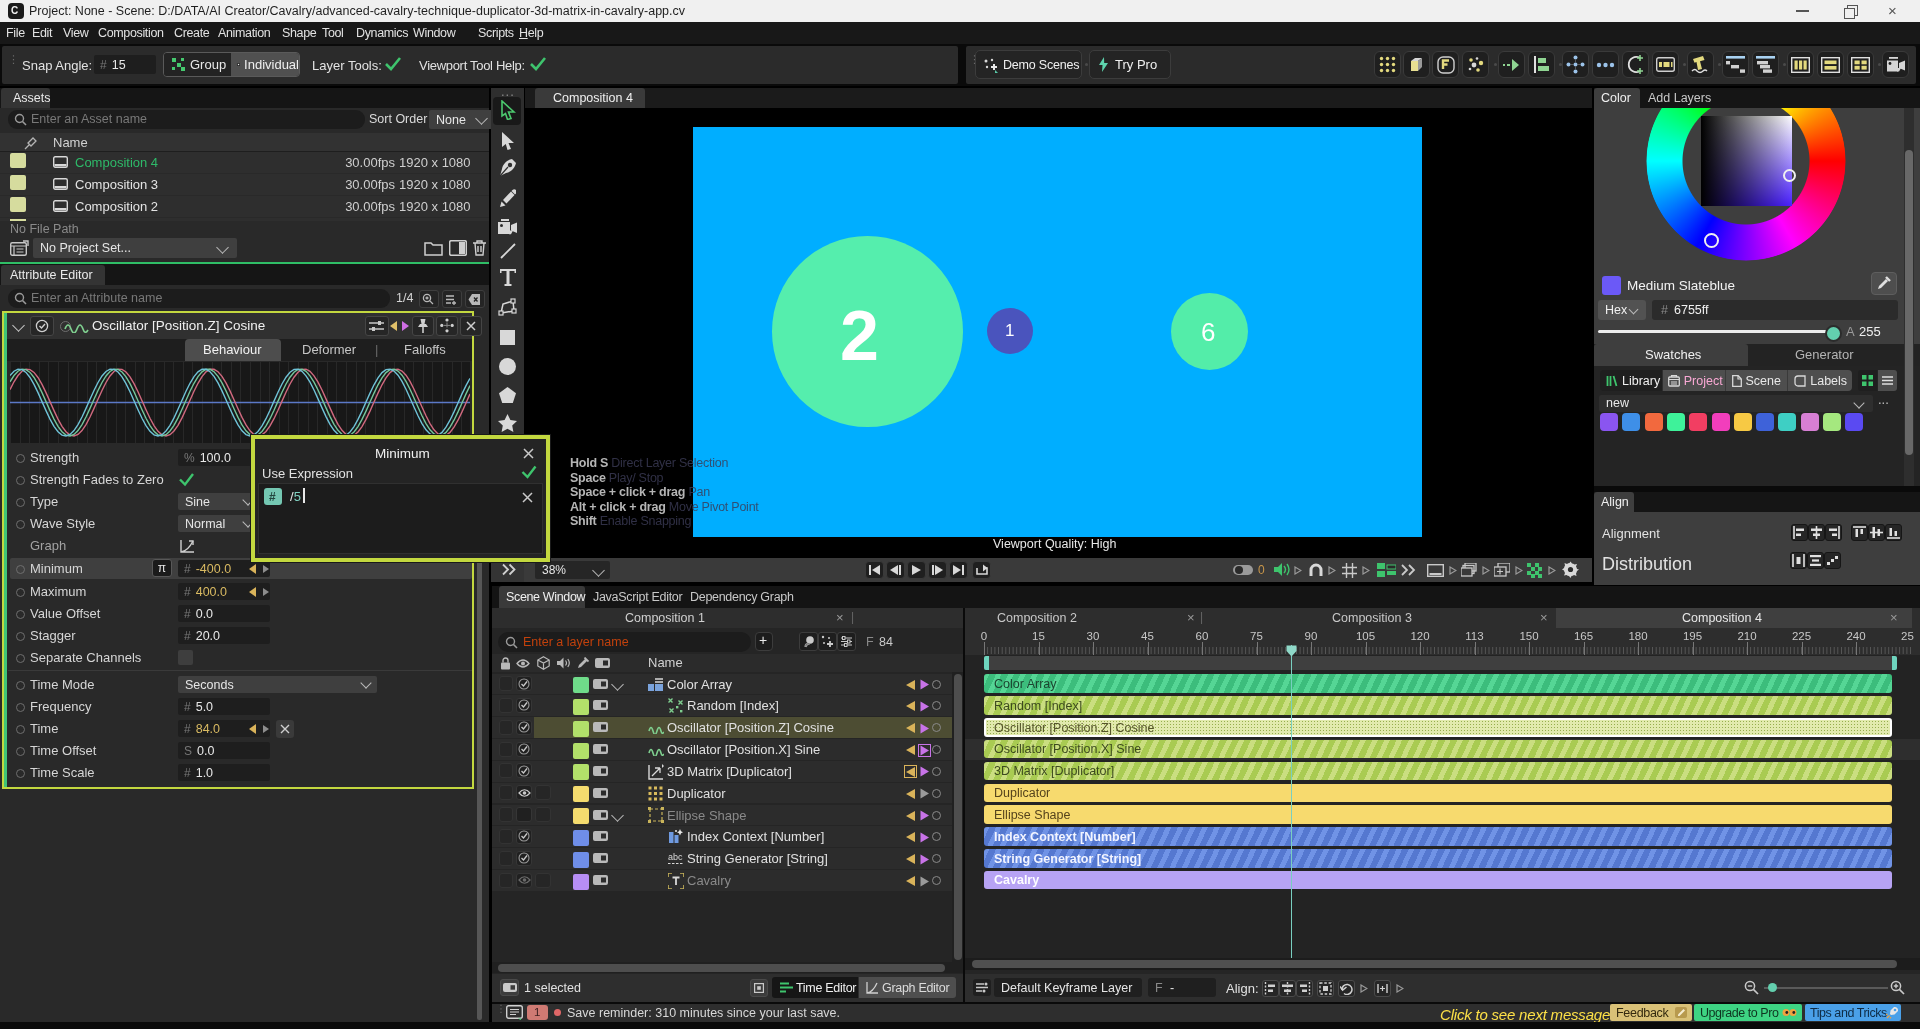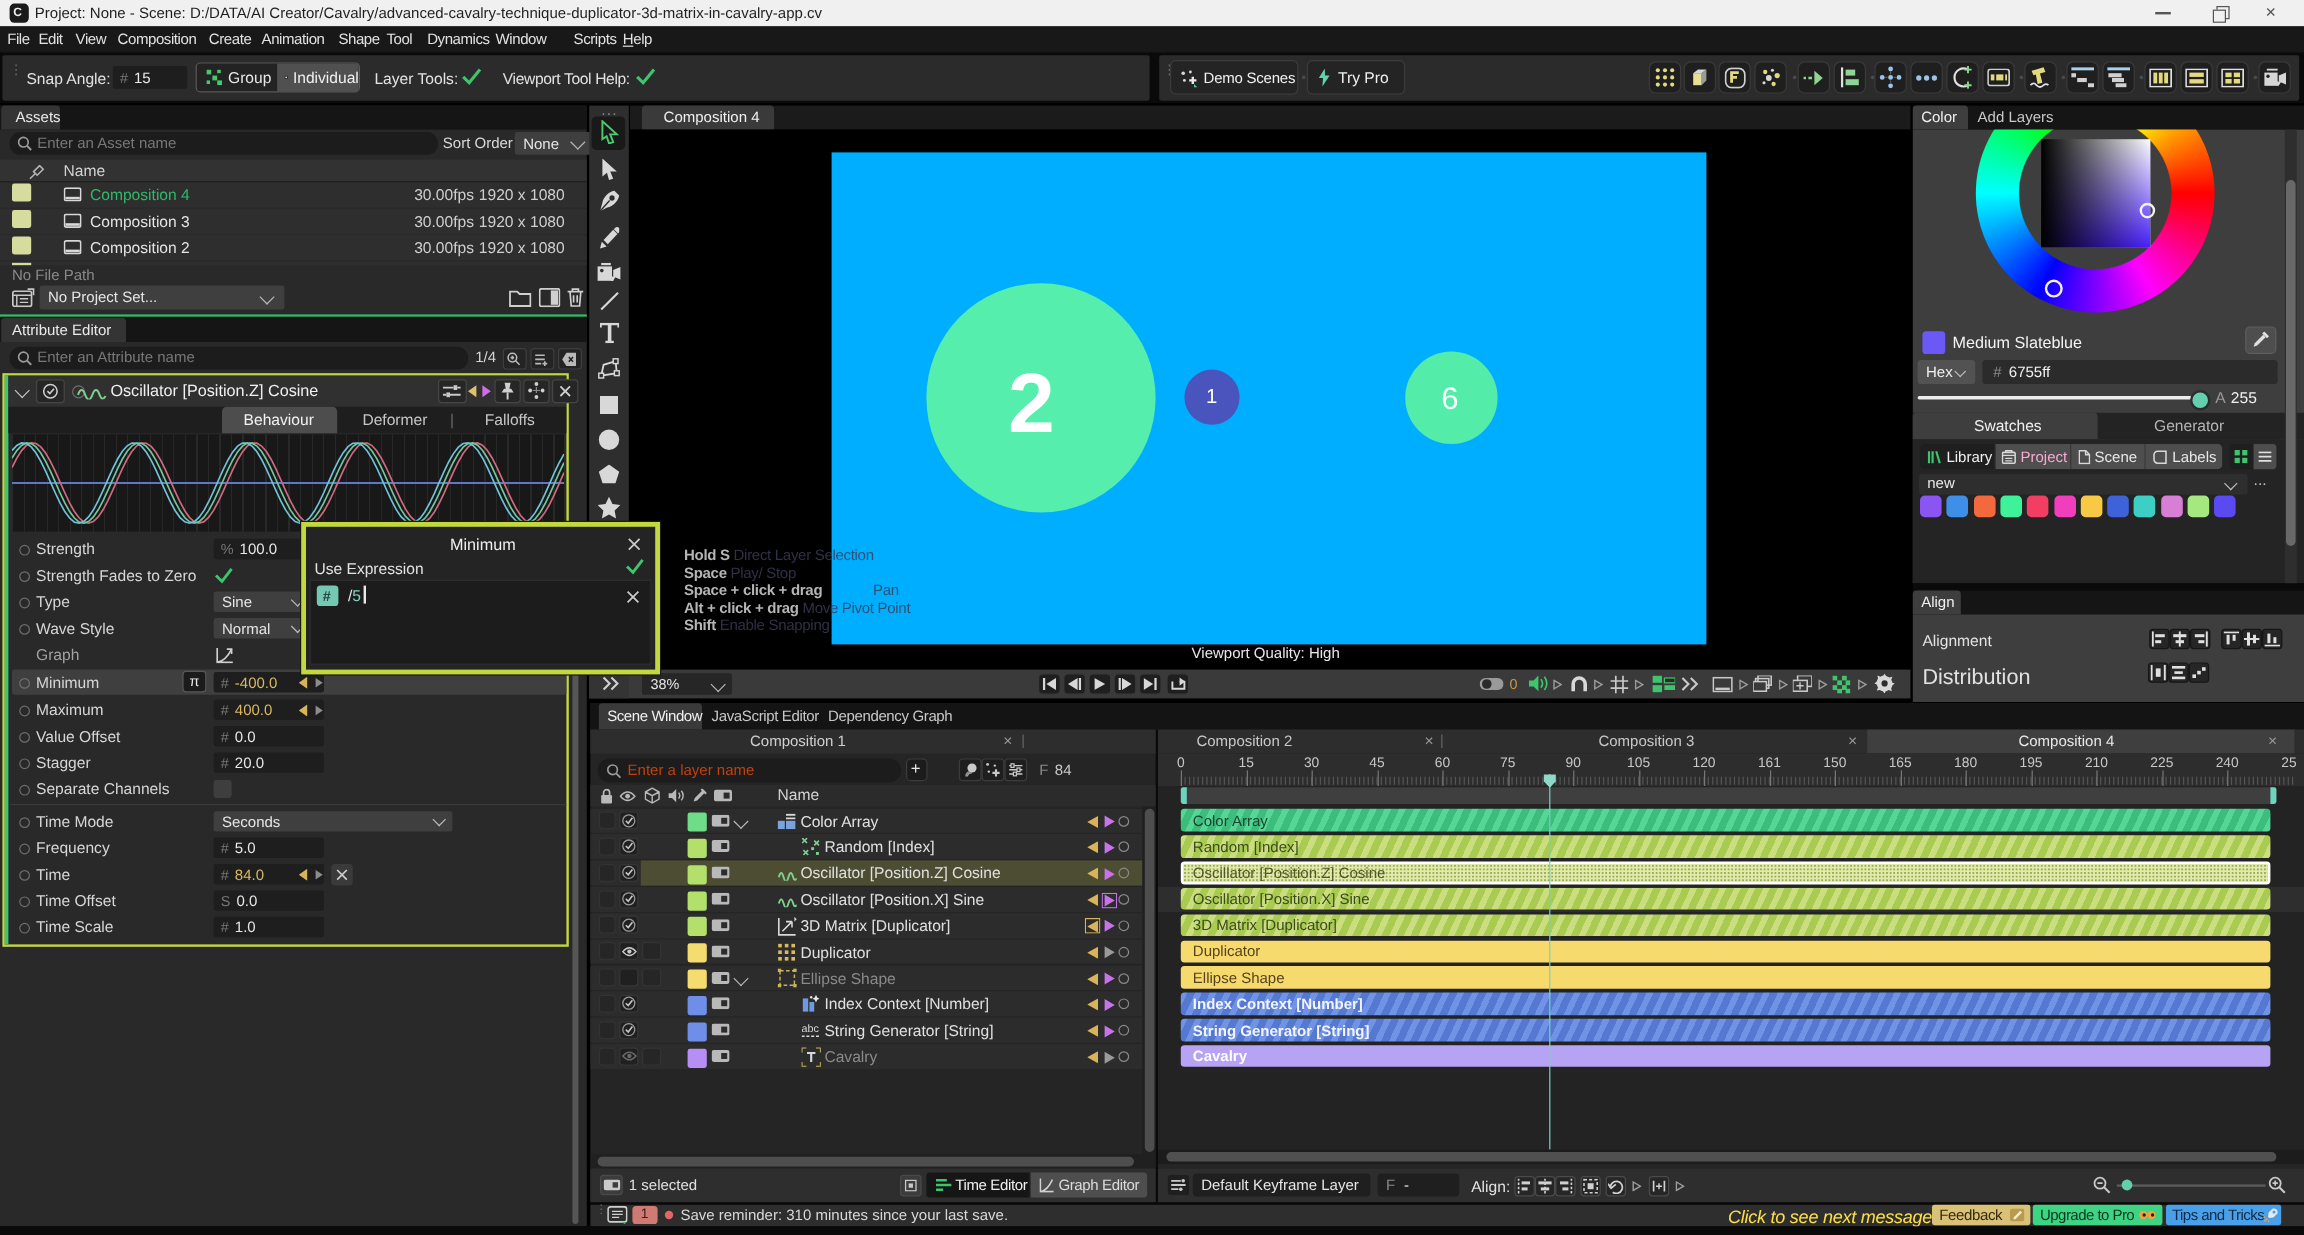--- a/index.html
+++ b/index.html
@@ -562,21 +562,21 @@
 <div class="a" style="left:693px;top:127px;width:729px;height:410px;background:#00aeff;"></div>
 <div class="a" style="left:772px;top:236px;width:191px;height:191px;border-radius:50%;background:#55eead;"></div>
 <div class="tx" style="left:840px;top:296px;font-size:70px;font-weight:bold;color:#fff;">2</div>
 <div class="a" style="left:987px;top:308px;width:46px;height:46px;border-radius:50%;background:#4a54bd;"></div>
 <div class="tx" style="left:1005px;top:321px;font-size:17px;color:#fff;">1</div>
 <div class="a" style="left:1171px;top:293px;width:77px;height:77px;border-radius:50%;background:#53eda9;"></div>
 <div class="tx" style="left:1201px;top:317px;font-size:26px;color:#fff;">6</div>
 
 <div class="tx" style="left:570px;top:456px;font-size:12.5px;line-height:14.5px;letter-spacing:-0.25px;"><b style="color:#b5b5b5;">Hold S </b><span style="color:rgba(58,58,86,0.82);">Direct Layer Selection</span><br>
 <b style="color:#b5b5b5;">Space </b><span style="color:rgba(58,58,86,0.82);">Play/ Stop</span><br>
-<b style="color:#b5b5b5;">Space + click + drag </b><span style="color:rgba(58,58,86,0.82);margin-left:39px;">Pan</span><br>
+<b style="color:#b5b5b5;">Space + click + drag </b><span style="color:rgba(58,58,86,0.82);">Pan</span><br>
 <b style="color:#b5b5b5;">Alt + click + drag </b><span style="color:rgba(58,58,86,0.82);">Move Pivot Point</span><br>
 <b style="color:#b5b5b5;">Shift </b><span style="color:rgba(58,58,86,0.82);">Enable Snapping</span></div>
 <div class="tx" style="left:993px;top:537px;font-size:12.5px;color:#e8e8e8;">Viewport Quality: High</div>
 
 <div class="a" style="left:491px;top:558px;width:1101px;height:24px;background:#3a3a3a;"></div>
 <div class="a" style="left:491px;top:558px;width:33px;height:24px;background:#343434;"></div>
 <svg class="a" style="left:501px;top:563px;" width="16" height="13" viewBox="0 0 16 13">
     <path d="M2 1.5 L7 6.5 L2 11.5 M8.5 1.5 L13.5 6.5 L8.5 11.5" fill="none" stroke="#cfcfcf" stroke-width="1.8"></path>
   </svg>
 <div class="a" style="left:535px;top:561px;width:75px;height:18px;background:#262626;border-radius:2px;"></div>
@@ -1236,21 +1236,21 @@
 <div class="tx" style="left:1188.0px;top:630px;width:28px;text-align:center;font-size:11.5px;color:#c8c8c8;">60</div>
 <div class="a" style="left:1256.5px;top:642px;width:1px;height:13px;background:#777;"></div>
 <div class="tx" style="left:1242.5px;top:630px;width:28px;text-align:center;font-size:11.5px;color:#c8c8c8;">75</div>
 <div class="a" style="left:1311.0px;top:642px;width:1px;height:13px;background:#777;"></div>
 <div class="tx" style="left:1297.0px;top:630px;width:28px;text-align:center;font-size:11.5px;color:#c8c8c8;">90</div>
 <div class="a" style="left:1365.5px;top:642px;width:1px;height:13px;background:#777;"></div>
 <div class="tx" style="left:1351.5px;top:630px;width:28px;text-align:center;font-size:11.5px;color:#c8c8c8;">105</div>
 <div class="a" style="left:1420.0px;top:642px;width:1px;height:13px;background:#777;"></div>
 <div class="tx" style="left:1406.0px;top:630px;width:28px;text-align:center;font-size:11.5px;color:#c8c8c8;">120</div>
 <div class="a" style="left:1474.5px;top:642px;width:1px;height:13px;background:#777;"></div>
-<div class="tx" style="left:1460.5px;top:630px;width:28px;text-align:center;font-size:11.5px;color:#c8c8c8;">161</div>
+<div class="tx" style="left:1460.5px;top:630px;width:28px;text-align:center;font-size:11.5px;color:#c8c8c8;">113</div>
 <div class="a" style="left:1529.0px;top:642px;width:1px;height:13px;background:#777;"></div>
 <div class="tx" style="left:1515.0px;top:630px;width:28px;text-align:center;font-size:11.5px;color:#c8c8c8;">150</div>
 <div class="a" style="left:1583.5px;top:642px;width:1px;height:13px;background:#777;"></div>
 <div class="tx" style="left:1569.5px;top:630px;width:28px;text-align:center;font-size:11.5px;color:#c8c8c8;">165</div>
 <div class="a" style="left:1638.0px;top:642px;width:1px;height:13px;background:#777;"></div>
 <div class="tx" style="left:1624.0px;top:630px;width:28px;text-align:center;font-size:11.5px;color:#c8c8c8;">180</div>
 <div class="a" style="left:1692.5px;top:642px;width:1px;height:13px;background:#777;"></div>
 <div class="tx" style="left:1678.5px;top:630px;width:28px;text-align:center;font-size:11.5px;color:#c8c8c8;">195</div>
 <div class="a" style="left:1747.0px;top:642px;width:1px;height:13px;background:#777;"></div>
 <div class="tx" style="left:1733.0px;top:630px;width:28px;text-align:center;font-size:11.5px;color:#c8c8c8;">210</div>

